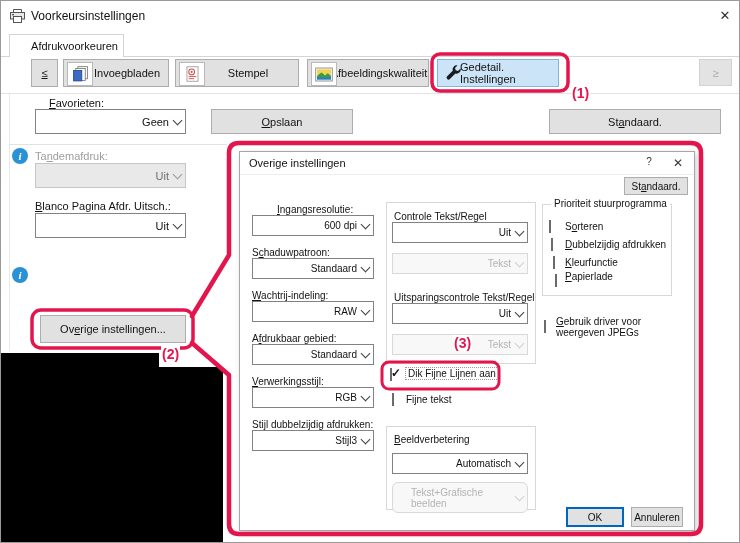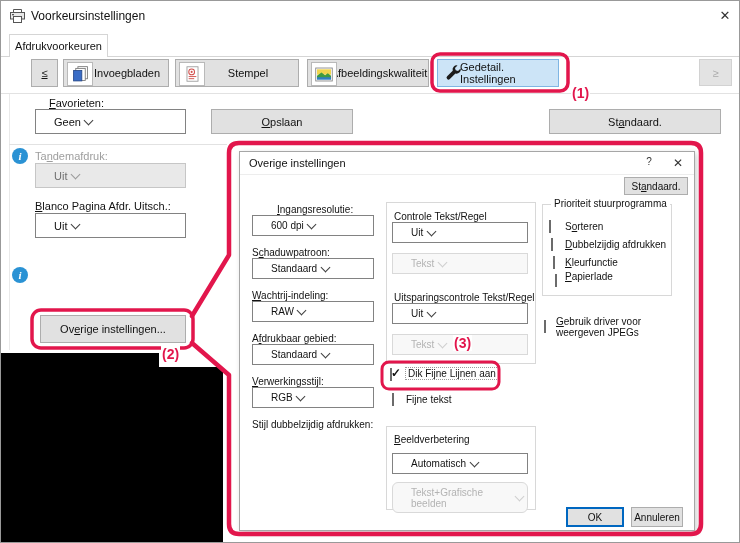--- a/index.html
+++ b/index.html
@@ -6,35 +6,35 @@
   #app{position:relative;width:740px;height:543px;font-family:"Liberation Sans",sans-serif;
        font-size:11px;color:#111;background:#fff;border:1px solid #999;box-sizing:border-box;overflow:hidden;}
   .abs{position:absolute;}
   .nowrap{white-space:nowrap;}
   
   .titlebar{left:0;top:0;width:100%;height:30px;background:#fff;}
   .title-text{left:30px;top:8px;font-size:12px;}
   .close-x{font-size:13px;color:#333;text-align:center;cursor:default;}
   
   .tab{left:8px;top:33px;width:97px;height:22px;background:#fff;border:1px solid #d5d5d5;border-bottom:none;
-       display:flex;align-items:center;justify-content:center;z-index:3;}
+       display:flex;align-items:center;justify-content:center;z-index:3;padding-left:16px;}
   .tabline{left:0;top:55px;width:740px;height:0;border-top:1px solid #d5d5d5;z-index:2;}
   
   .btn{background:#e1e1e1;border:1px solid #adadad;display:flex;align-items:center;justify-content:center;
        box-sizing:border-box;cursor:default;}
   .btn.blue{background:#cce4f7;border-color:#7fb5e3;}
   .btn.disabled{background:#e3e3e3;border-color:#d2d2d2;color:#a9a9a9;}
   .btn.disabled2{background:#d6d6d6;border-color:#cfcfcf;color:#8f8f8f;}
   .tbbtn .icobox{width:24px;height:22px;background:#fff;border:1px solid #b9b9b9;display:flex;align-items:center;
        justify-content:center;position:absolute;left:3px;top:2px;}
   .tbbtn{justify-content:center;position:absolute;}
   .tbbtn .lbl{margin-left:22px;}
   
   .combo{background:#fff;border:1px solid #828282;box-sizing:border-box;display:flex;align-items:center;
-         justify-content:flex-start;padding-left:18px;}
+         justify-content:flex-end;padding-left:18px;}
   .combo .chev{width:16px;height:100%;display:flex;align-items:center;justify-content:center;}
   .combo .chev::after{content:"";width:6px;height:6px;border-right:1.4px solid #3f3f3f;border-bottom:1.4px solid #3f3f3f;
          transform:rotate(45deg);margin-top:-3px;}
   .combo.dis{background:#f8f8f8;border-color:#d9d9d9;color:#b3b3b3;}
   .combo.dis .chev::after{border-color:#cfcfcf;}
   .combo.disdark{background:#e9e9e9;border-color:#c6c6c6;color:#6f6f6f;}
   .combo.disdark .chev::after{border-color:#9a9a9a;}
   
   .cb{width:12px;height:12px;background:#fff;border:1px solid #6b6b6b;box-sizing:border-box;position:relative;}
   .cb.checked::after{content:"✓";position:absolute;left:0px;top:-2px;font-size:12px;font-weight:bold;color:#111;line-height:12px;}
@@ -207,20 +207,24 @@
     <div class="abs combo" style="left:12px;top:192px;width:122px;height:21px;">
       <span>Standaard</span>
         <span class="chev"></span>
     </div>
     <div class="abs dlg-label" style="left:12px;top:224px;"><u>V</u>erwerkingsstijl:</div>
     <div class="abs combo" style="left:12px;top:235px;width:122px;height:21px;">
       <span>RGB</span>
         <span class="chev"></span>
     </div>
     <div class="abs dlg-label" style="left:12px;top:267px;">Stijl dubbelzijdig afdrukken:</div>
+    <div class="abs combo" style="left:12px;top:278px;width:122px;height:21px;">
+      <span>Stijl3</span>
+        <span class="chev"></span>
+    </div>
 
     
     <div class="abs gbox" style="left:146px;top:50px;width:150px;height:162px;"></div>
     <div class="abs dlg-label" style="left:154px;top:59px;">Controle Tekst/Regel</div>
     <div class="abs combo" style="left:152px;top:70px;width:136px;height:21px;">
       <span>Uit</span>
         <span class="chev"></span>
     </div>
     <div class="abs combo dis" style="left:152px;top:101px;width:136px;height:21px;">
       <span>Tekst</span>

